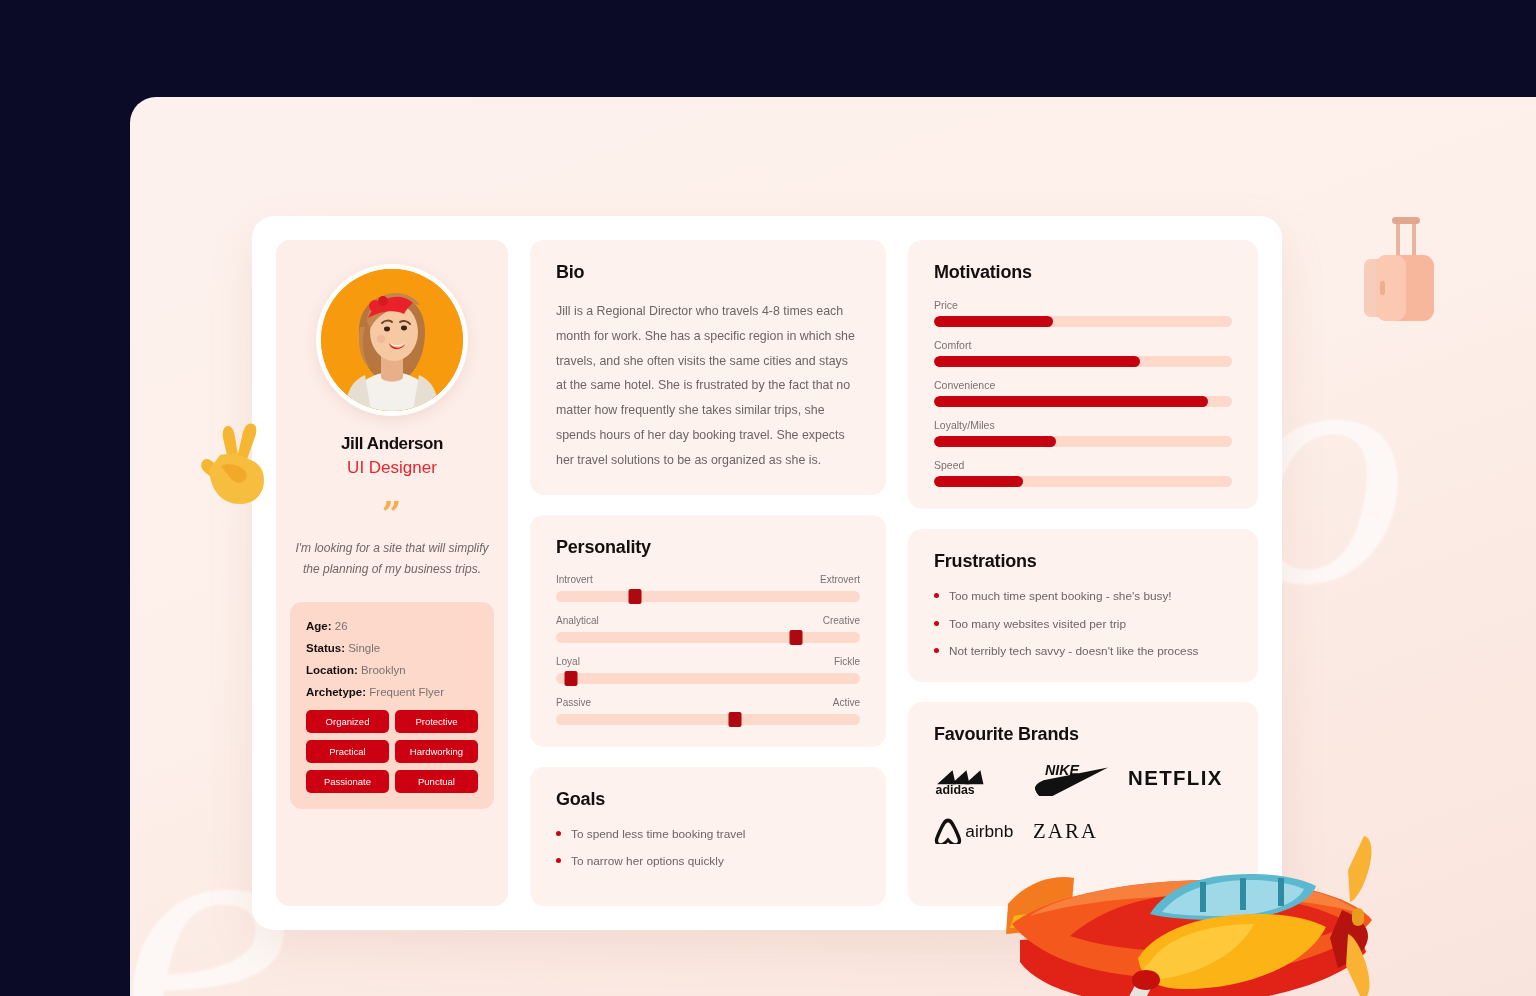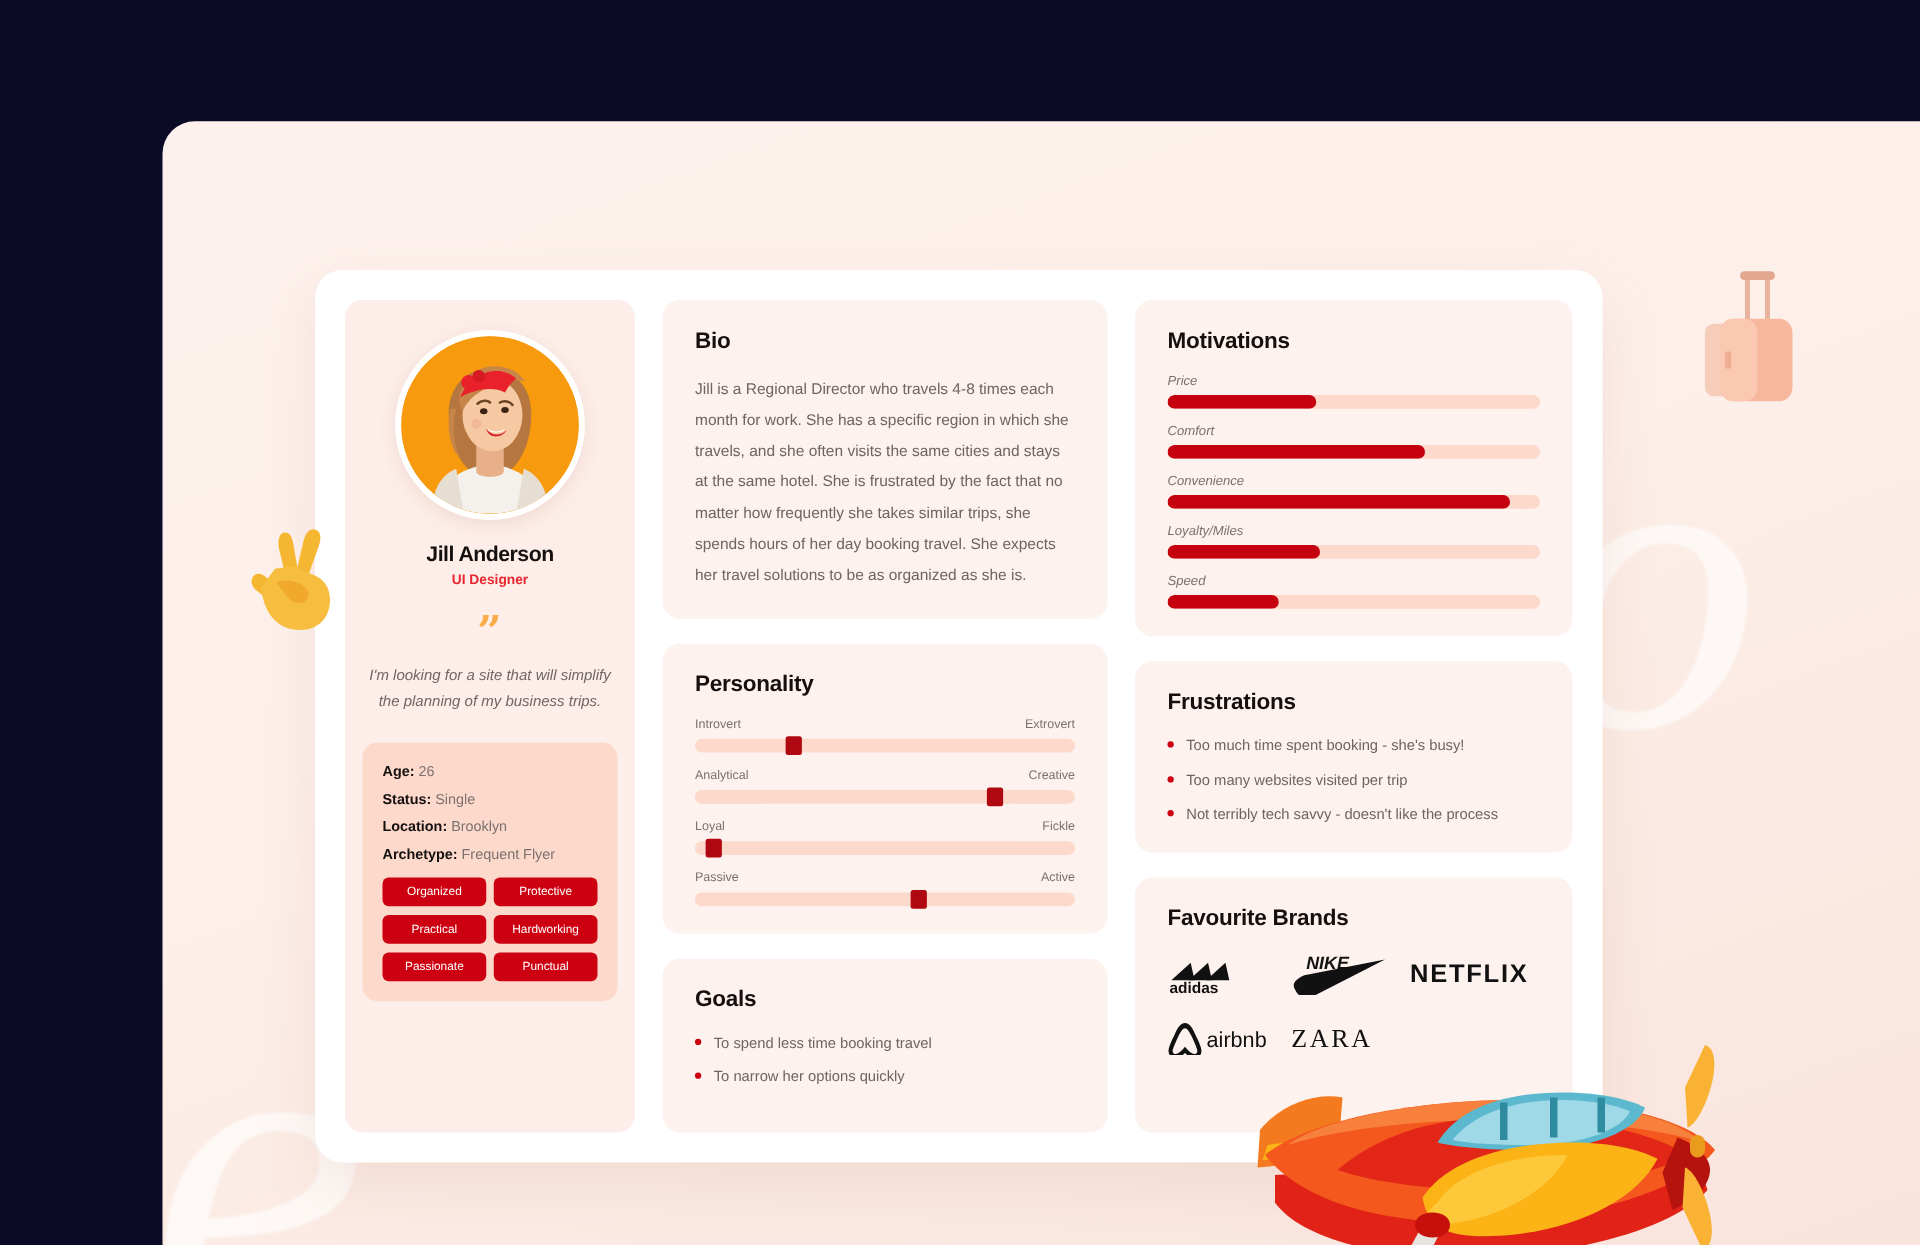--- a/index.html
+++ b/index.html
@@ -106,23 +106,23 @@
   }
   #persona-name {
     margin-top: 18px;
     font-size: 17px;
     font-weight: bold;
     color: #14100f;
     letter-spacing: -.4px;
   }
   #persona-role {
     margin-top: 4px;
-    font-size: 11px;
+    font-size: 17px;
     color: #e8262f;
-    font-weight: 700;
+    font-weight: 400;
   }
   #quote-mark {
     margin-top: 26px;
     font-size: 34px;
     line-height: .6;
     color: #f9ad4a;
     font-family: "DejaVu Serif", serif;
     font-weight: bold;
     letter-spacing: 1px;
   }
@@ -199,21 +199,20 @@
     transform: translateX(-50%);
   }
 
   
   .bar-row { margin-bottom: 12px; }
   .bar-row:last-child { margin-bottom: 0; }
   .bar-label {
     font-size: 10.5px;
     color: #7a7170;
     margin-bottom: 5px;
-    font-style: italic;
   }
   .bar-track {
     height: 11px;
     background: #fcd9cb;
     border-radius: 6px;
     overflow: hidden;
   }
   .bar-fill {
     height: 100%;
     background: #c5000f;

